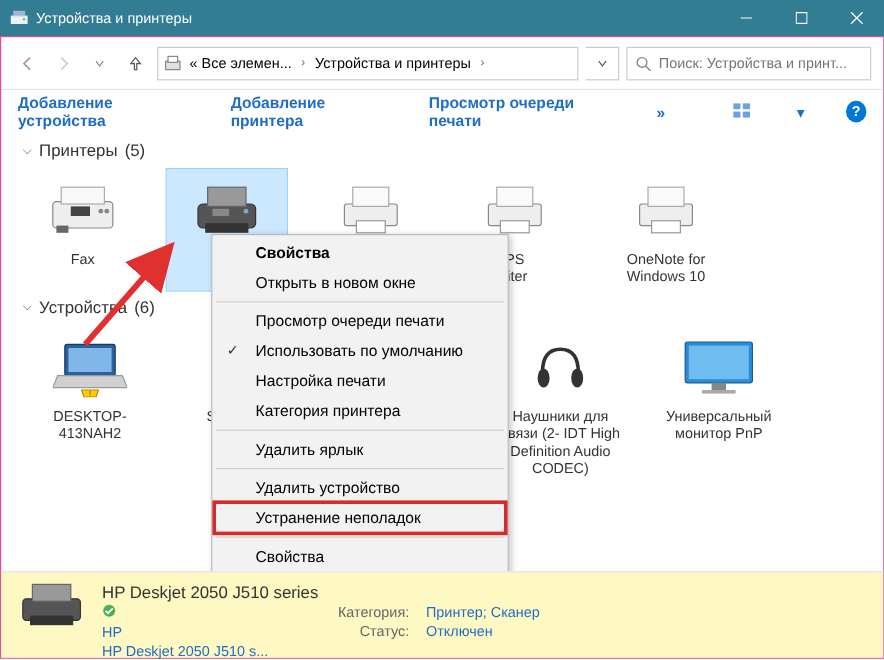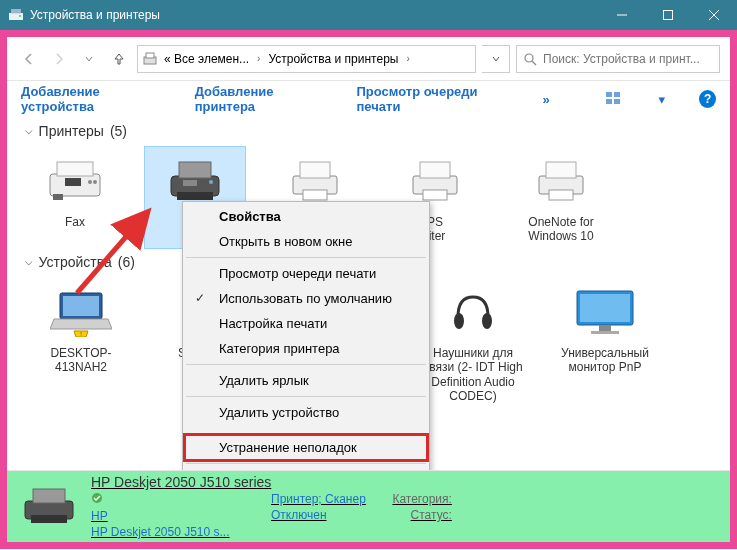--- a/index.html
+++ b/index.html
@@ -3,21 +3,21 @@
 <meta charset="utf-8">
 <style>
 * { box-sizing: border-box; margin: 0; padding: 0; font-family: 'Segoe UI', sans-serif; }
 body { width: 737px; height: 550px; background: #fff; overflow: hidden; position: relative; }
 
 .titlebar { background: #337d94; height: 30px; display: flex; align-items: center; color: #fff; font-size: 12px; }
 .titlebar .icon { margin: 0 6px 0 8px; }
 .titlebar .title { flex: 1; }
 .titlebar .btn { width: 46px; height: 30px; display: flex; align-items: center; justify-content: center; cursor: pointer; }
 
-.chrome-border { border: 7px solid #ec4899; height: 519px; display: flex; flex-direction: column; background: #fff; }
+.chrome-border { border: 1px solid #ec4899; height: 519px; display: flex; flex-direction: column; background: #fff; }
 
 .addrbar { height: 44px; display: flex; align-items: center; padding: 6px 10px; gap: 6px; border-bottom: 1px solid #e5e5e5; }
 .navbtn { width: 24px; height: 24px; display: flex; align-items: center; justify-content: center; color: #a0a0a0; }
 .navbtn.enabled { color: #333; cursor: pointer; }
 .breadcrumb { flex: 1; border: 1px solid #ccc; height: 28px; display: flex; align-items: center; padding: 0 4px; font-size: 12px; gap: 2px; }
 .breadcrumb .chev { color: #666; font-size: 10px; padding: 0 2px; }
 .breadcrumb .seg { padding: 2px 4px; cursor: pointer; }
 .refresh { width: 28px; height: 28px; border: 1px solid #ccc; border-left: none; display: flex; align-items: center; justify-content: center; cursor: pointer; }
 .search { width: 204px; border: 1px solid #ccc; height: 28px; display: flex; align-items: center; padding: 0 6px; gap: 6px; }
 .search input { border: none; outline: none; font-size: 12px; flex: 1; color: #999; }
@@ -39,25 +39,25 @@
 .device .diconwrap { height: 60px; display: flex; align-items: center; justify-content: center; margin-bottom: 4px; }
 .device .label { line-height: 1.2; word-wrap: break-word; }
 .device.selected { background: #cce8ff; outline: 1px solid #99d1ff; }
 .device.wide { width: 112px; }
 
 .contextmenu { position: absolute; background: #f2f2f2; border: 1px solid #bbb; box-shadow: 2px 2px 6px rgba(0,0,0,0.25); font-size: 13px; z-index: 50; width: 248px; padding: 2px; }
 .contextmenu .mi { padding: 5px 12px 5px 34px; cursor: pointer; position: relative; }
 .contextmenu .mi.bold { font-weight: 600; }
 .contextmenu .sep { height: 1px; background: #d0d0d0; margin: 3px 1px; }
 .contextmenu .mi .check { position: absolute; left: 10px; color: #333; font-size: 12px; }
-.contextmenu .mi.highlighted { outline: 3px solid #d82a2a; outline-offset: -1px; margin-top: 10px; }
+.contextmenu .mi.highlighted { outline: 3px solid #d82a2a; outline-offset: -1px; }
 
 .red-arrow { position: absolute; z-index: 40; }
 
-.statusbar { height: 72px; border-top: 1px solid #e5e5e5; background: #86efac; display: flex; align-items: center; padding: 8px 14px; gap: 14px; font-size: 12px; text-decoration: underline; }
+.statusbar { height: 72px; border-top: 1px solid #e5e5e5; background: #fef9c3; display: flex; padding: 8px 14px; gap: 14px; font-size: 12px; }
 .statusbar .sicon { width: 56px; height: 40px; }
 .statusbar .cols { flex: 1; display: flex; gap: 10px; }
 .statusbar .col { display: flex; flex-direction: column; gap: 2px; }
 .statusbar .lbl { color: #666; text-align: right; padding-right: 4px; }
 .statusbar .val { color: #1f6ec6; }
 .statusbar .titleval { font-size: 14px; font-weight: 500; color: #333; margin-bottom: 2px; }
 
 svg { display: block; }
 </style>
 </head>
@@ -318,25 +318,25 @@
     <div class="titleval">HP Deskjet 2050 J510 series</div>
     <div class="cols">
       <div class="col" style="width:170px;">
         <span class="val"><svg width="12" height="12" style="display:inline;">
                 <circle cx="6" cy="6" r="5" fill="#4caf50"></circle>
                 <path d="M3 6 L5 8 L9 4" fill="none" stroke="#fff" stroke-width="1.5"></path>
               </svg></span>
         <span class="val">HP</span>
         <span class="val">HP Deskjet 2050 J510 s...</span>
       </div>
+      <div class="col" style="width:80px;">
+        <span class="lbl">Категория:</span>
+        <span class="lbl">Статус:</span>
+      </div>
       <div class="col">
         <span class="val">Принтер; Сканер</span>
         <span class="val">Отключен</span>
       </div>
-      <div class="col" style="width:80px;">
-        <span class="lbl">Категория:</span>
-        <span class="lbl">Статус:</span>
-      </div>
     </div>
   </div>
 </div>
 
 </div>
 
 </body></html>

